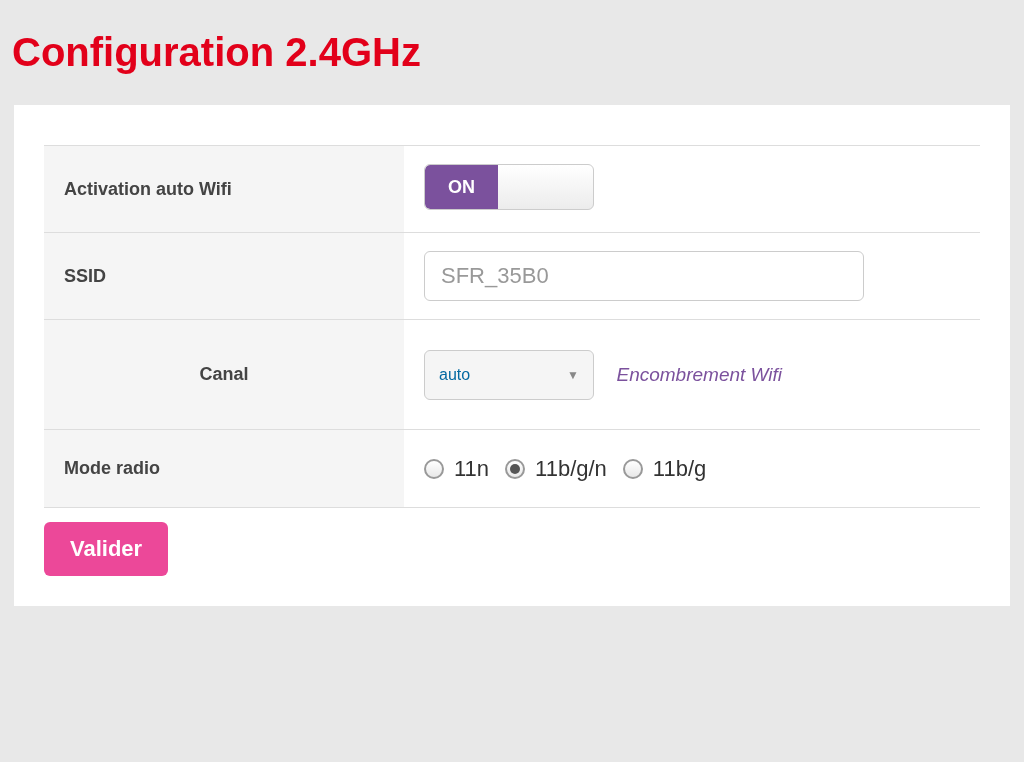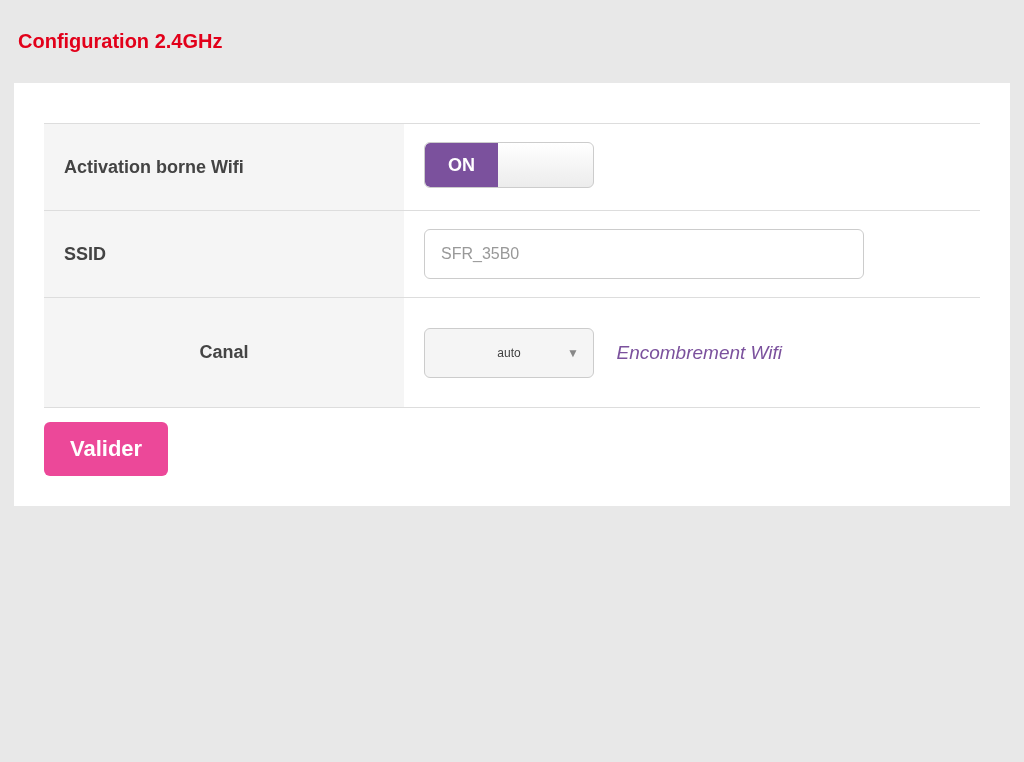--- a/index.html
+++ b/index.html
@@ -12,23 +12,23 @@
       background: #e8e8e8;
       width: 1024px;
       height: 762px;
       overflow: hidden;
     }
     .outer {
       padding: 0;
     }
     .page-title {
       color: #e2001a;
-      font-size: 20px;
-      font-weight: bold;
-      padding: 30px 20px 30px 18px;
+      font-size: 40px;
+      font-weight: bold;
+      padding: 30px 20px 30px 12px;
     }
     .panel {
       background: #fff;
       margin: 0 14px;
       padding: 40px 30px 30px 30px;
     }
     .form-table {
       width: 100%;
       border-collapse: collapse;
     }
@@ -77,45 +77,44 @@
       justify-content: center;
       border-top-left-radius: 5px;
       border-bottom-left-radius: 5px;
     }
     .text-input {
       width: 440px;
       height: 50px;
       border: 1px solid #ccc;
       border-radius: 6px;
       padding: 0 16px;
-      font-size: 16px;
+      font-size: 22px;
       color: #999;
       background: #fff;
     }
     .select-wrap {
       display: inline-block;
       width: 170px;
       height: 50px;
       border: 1px solid #ccc;
       border-radius: 6px;
       background: #f5f5f5;
       position: relative;
       vertical-align: middle;
     }
     .select-wrap select {
       width: 100%;
       height: 100%;
       border: none;
       background: transparent;
       padding: 0 14px;
-      font-size: 12px;
-      color: #404040;
+      font-size: 16px;
+      color: #0369a1;
       appearance: none;
       cursor: pointer;
-      text-align: center;
     }
     .select-arrow {
       position: absolute;
       right: 14px;
       top: 50%;
       transform: translateY(-50%);
       pointer-events: none;
       color: #888;
       font-size: 12px;
     }
@@ -178,21 +177,21 @@
 </head>
 <body>
 
 <div class="outer">
   <div class="page-title">Configuration 2.4GHz</div>
 
   <div class="panel">
     <table class="form-table">
       <tbody>
           <tr class="form-row">
-        <td class="label-cell">Activation borne Wifi</td>
+        <td class="label-cell">Activation auto Wifi</td>
         <td class="control-cell">
           <div class="toggle">
             <div class="toggle-on">ON</div>
           </div>
         </td>
       </tr>
 
       <tr class="form-row">
         <td class="label-cell">SSID</td>
         <td class="control-cell">
@@ -207,20 +206,39 @@
           <div class="select-wrap">
             <select>
               <option>auto</option>
             </select>
             <span class="select-arrow">▼</span>
           </div>
           <span class="link">Encombrement Wifi</span>
         </td>
       </tr>
 
+      <tr class="form-row">
+        <td class="label-cell">Mode radio</td>
+        <td class="control-cell">
+          <div class="radio-group">
+            <label class="radio-option">
+              <span class="radio-circle"></span>
+              <span>11n</span>
+            </label>
+            <label class="radio-option">
+              <span class="radio-circle checked"></span>
+              <span>11b/g/n</span>
+            </label>
+            <label class="radio-option">
+              <span class="radio-circle"></span>
+              <span>11b/g</span>
+            </label>
+          </div>
+        </td>
+      </tr>
     </tbody>
       </table>
 
     <div class="submit-row">
       <button class="btn-submit">Valider</button>
     </div>
   </div>
 </div>
 
 </body></html>

